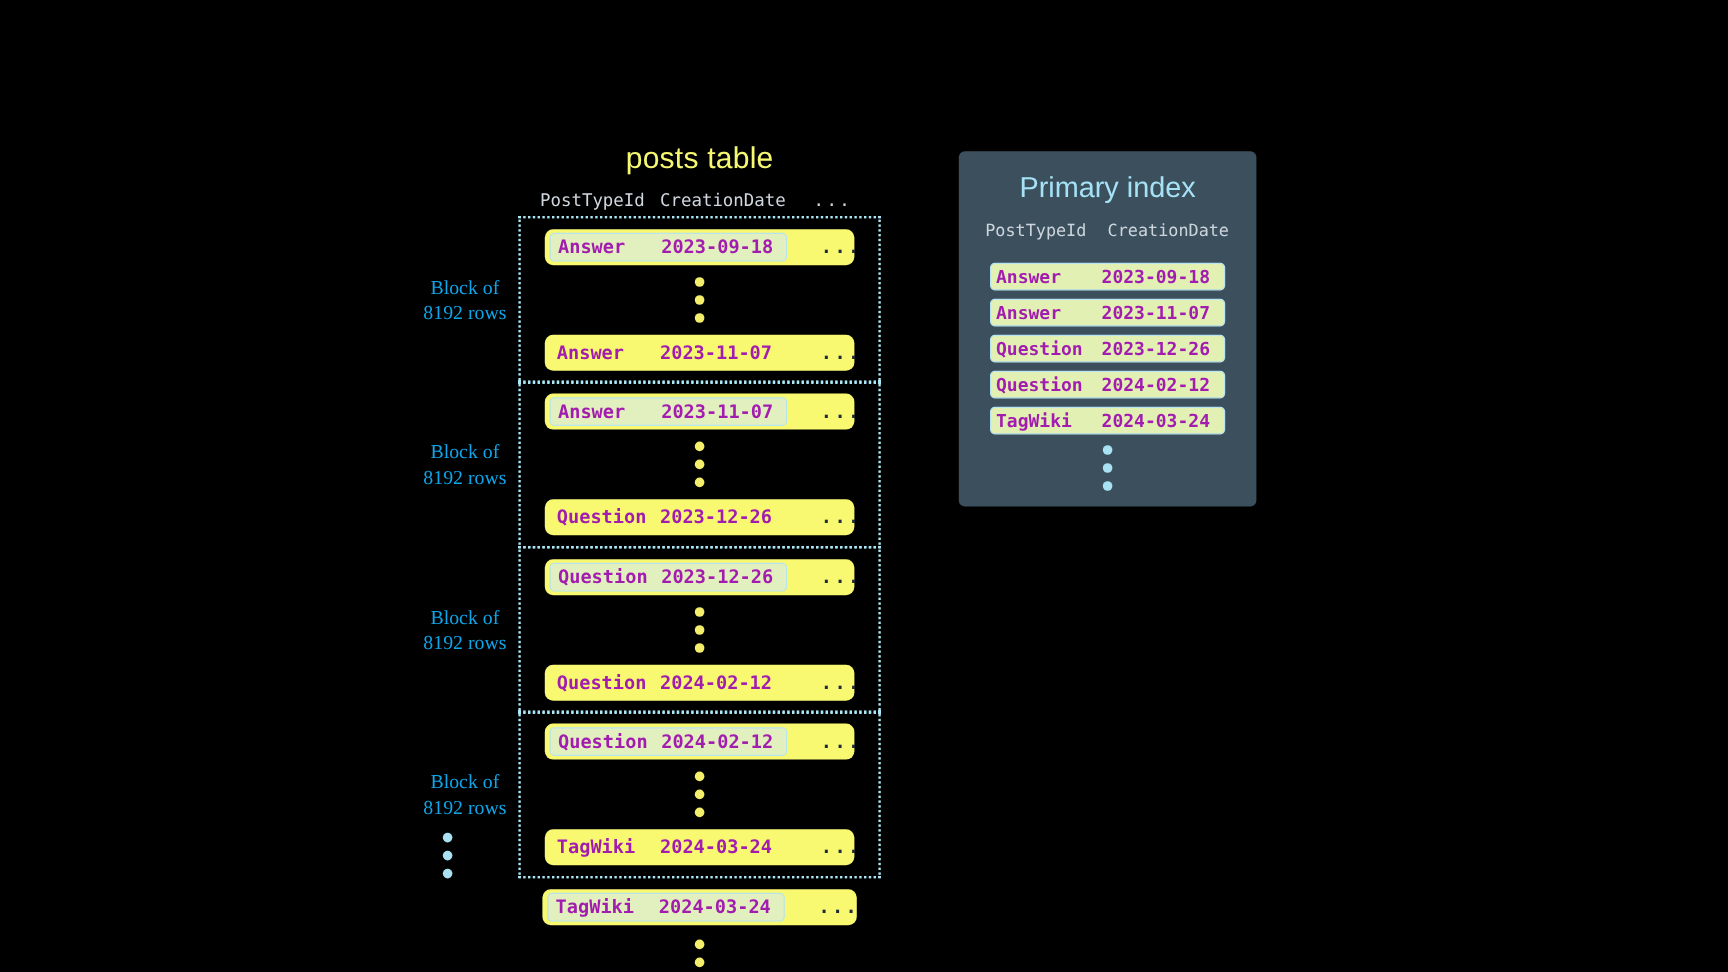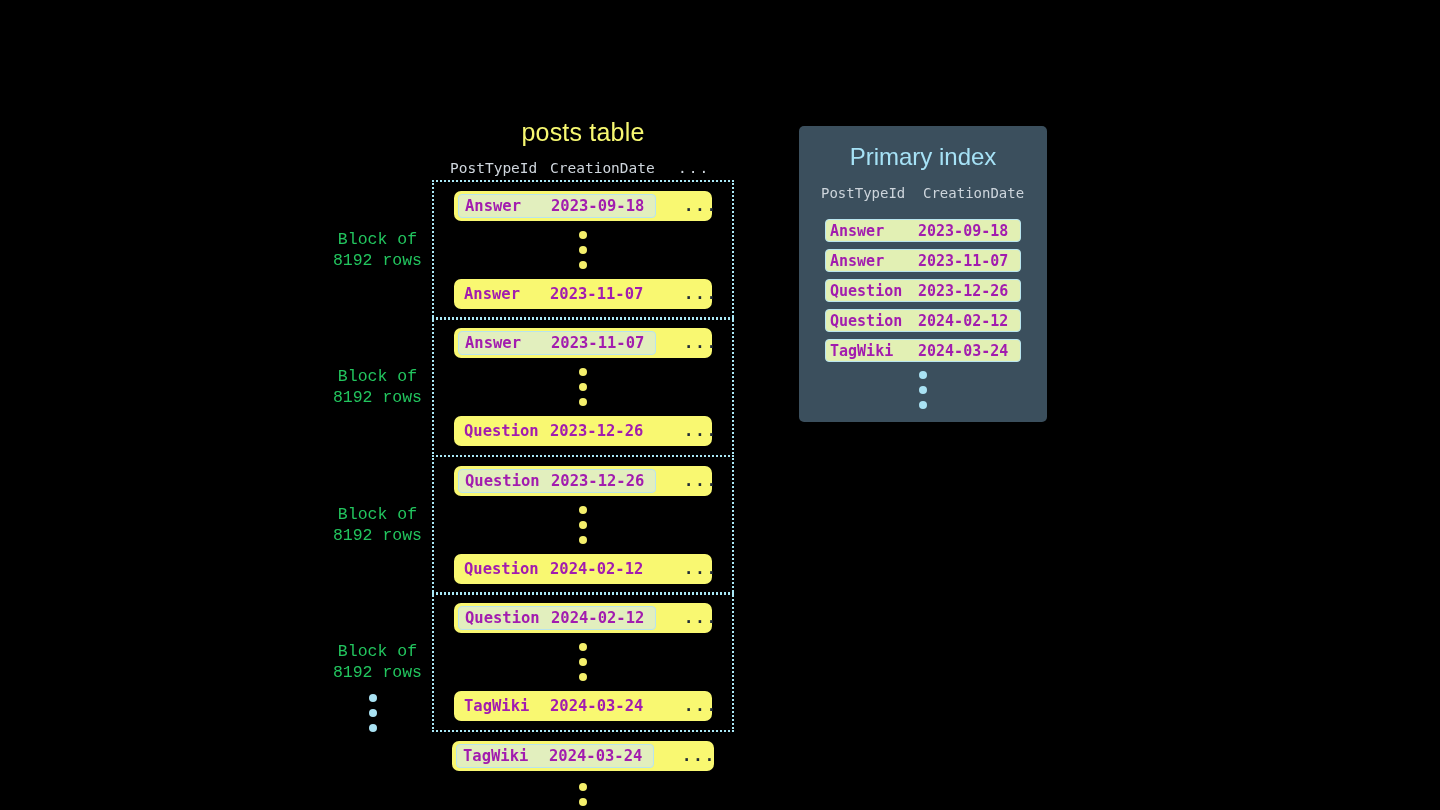--- a/index.html
+++ b/index.html
@@ -49,25 +49,25 @@
     margin-top: -2.5px;
   }
   .block:first-of-type { margin-top: 0; }
 
   .block-label {
     position: absolute;
     right: calc(100% + 12px);
     top: 50%;
     transform: translateY(-50%);
     text-align: center;
-    color: #22c55e;
+    color: #0ea5e9;
     font-size: 16.5px;
     line-height: 21px;
     white-space: nowrap;
-    font-family: Liberation Mono, monospace;
+    font-family: Liberation Serif, serif;
     margin-left: 36px;
   }
 
   
   .row {
     position: relative;
     margin: 0 20px;
     height: 30px;
     background: #f9f871;
     border-radius: 7px;

